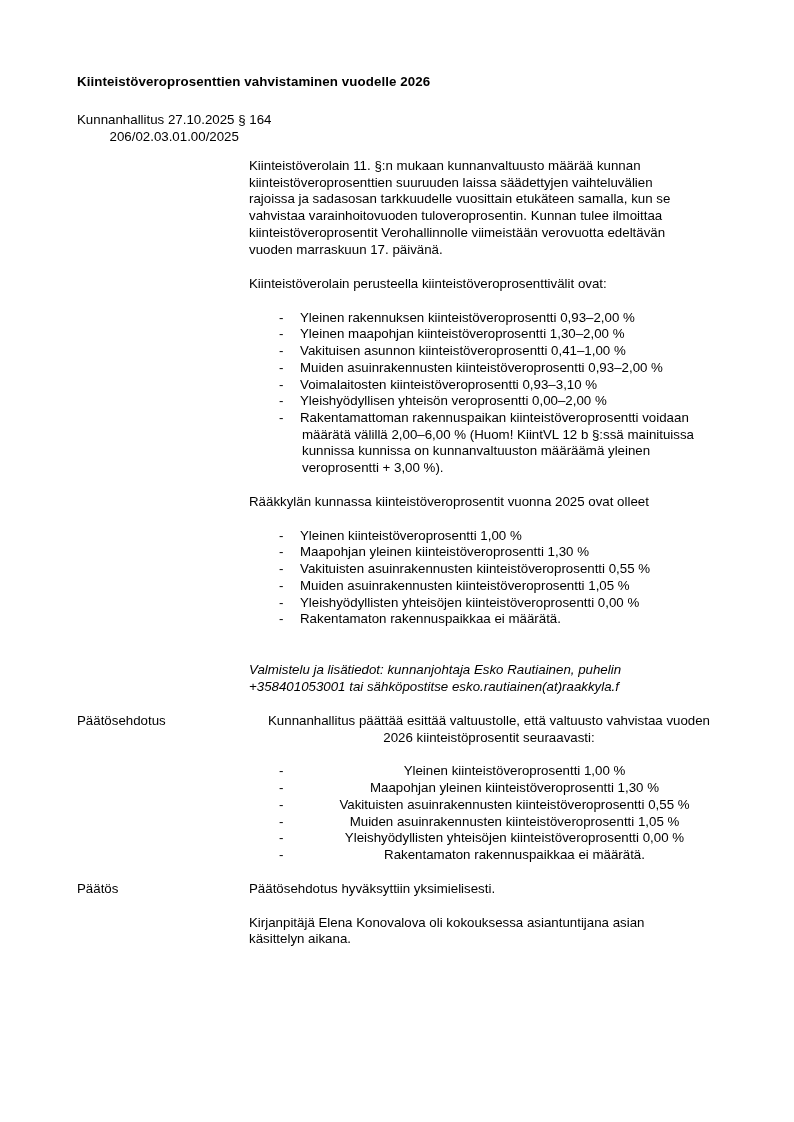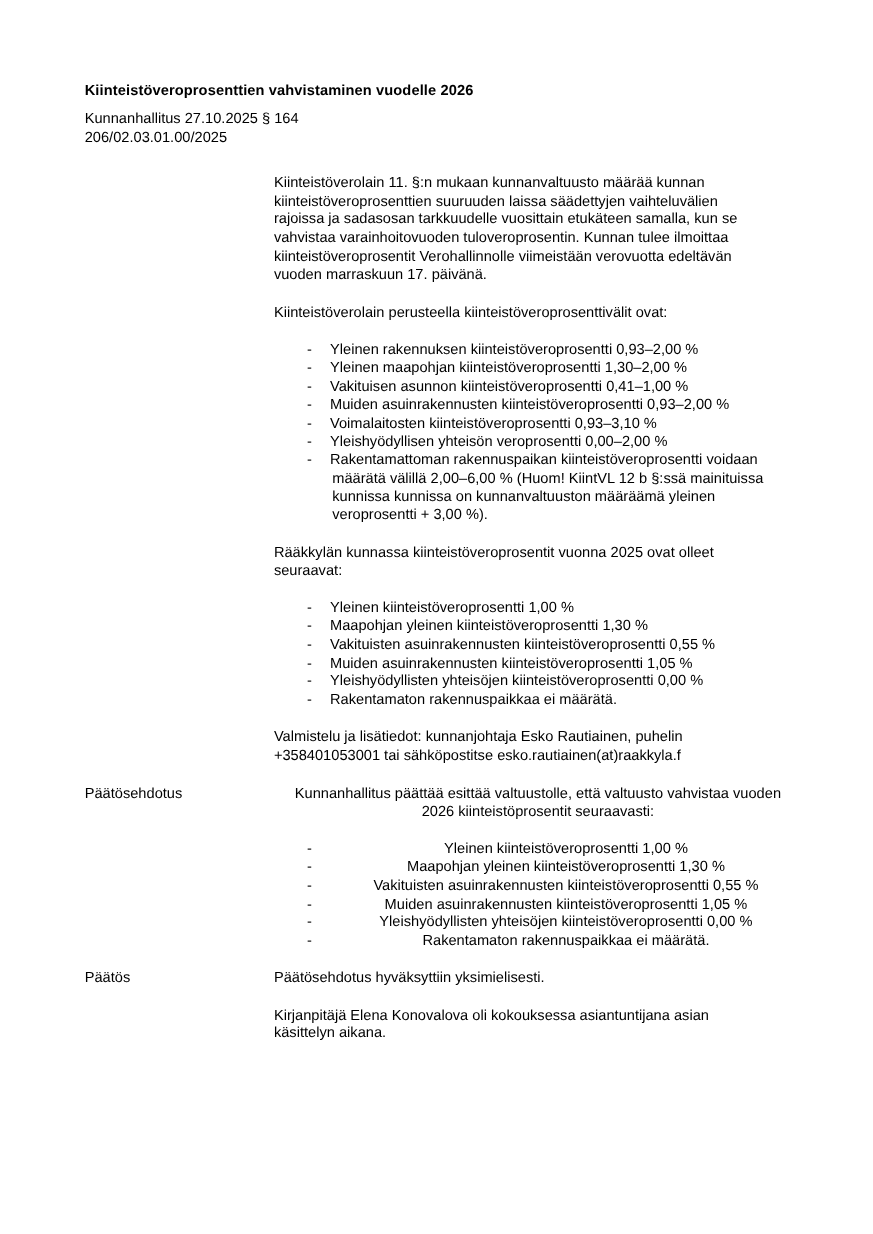--- a/index.html
+++ b/index.html
@@ -8,21 +8,21 @@
       font-family: "Liberation Sans", sans-serif;
       color: #000000;
       font-size: 13.3px;
       line-height: 16.7px;
     }
     .page { position: absolute; left: 0; top: 0; width: 794px; height: 951px; }
     .title {
       position: absolute; left: 77px; top: 74px;
       font-weight: bold; font-size: 13.3px; letter-spacing: 0.1px;
     }
-    .meta { position: absolute; left: 77px; top: 100px; }
+    .meta { position: absolute; left: 77px; top: 112px; text-align: center; }
     .meta div { white-space: nowrap; }
     .section { position: absolute; left: 0; width: 794px; }
     .label {
       position: absolute; left: 77px; top: 0;
       font-weight: normal; white-space: nowrap;
     }
     .body-col { position: absolute; left: 249px; width: 480px; }
     p { margin: 0; }
     ul.dash { list-style: none; margin: 0; padding: 0; }
     ul.dash li { position: relative; padding-left: 51px; }
@@ -63,33 +63,32 @@
       <li><span class="bullet">-</span><span>Rakentamattoman rakennuspaikan kiinteistöveroprosentti voidaan</span>
         <span class="cont">määrätä välillä 2,00–6,00 % (Huom! KiintVL 12 b §:ssä mainituissa</span>
         <span class="cont">kunnissa kunnissa on kunnanvaltuuston määräämä yleinen</span>
         <span class="cont">veroprosentti + 3,00 %).</span>
       </li>
     </ul>
   </div>
 
   <div class="body-col" style="top:494px;">
     <div>Rääkkylän kunnassa kiinteistöveroprosentit vuonna 2025 ovat olleet</div>
-    <div>seuraavat:</div>
     <div style="height:17px;"></div>
     <ul class="dash">
       <li><span class="bullet">-</span><span>Yleinen kiinteistöveroprosentti 1,00 %</span></li>
       <li><span class="bullet">-</span><span>Maapohjan yleinen kiinteistöveroprosentti 1,30 %</span></li>
       <li><span class="bullet">-</span><span>Vakituisten asuinrakennusten kiinteistöveroprosentti 0,55 %</span></li>
       <li><span class="bullet">-</span><span>Muiden asuinrakennusten kiinteistöveroprosentti 1,05 %</span></li>
       <li><span class="bullet">-</span><span>Yleishyödyllisten yhteisöjen kiinteistöveroprosentti 0,00 %</span></li>
       <li><span class="bullet">-</span><span>Rakentamaton rakennuspaikkaa ei määrätä.</span></li>
     </ul>
   </div>
 
-  <div class="body-col" style="top:662px;">
+  <div class="body-col" style="top:662px;font-style:italic;">
     <div>Valmistelu ja lisätiedot: kunnanjohtaja Esko Rautiainen, puhelin</div>
     <div>+358401053001 tai sähköpostitse esko.rautiainen(at)raakkyla.f</div>
   </div>
 
   <div class="section" style="top:713px;">
     <div class="label">Päätösehdotus</div>
     <div class="body-col" style="top:0;text-align:center;">
       <div>Kunnanhallitus päättää esittää valtuustolle, että valtuusto vahvistaa vuoden</div>
       <div>2026 kiinteistöprosentit seuraavasti:</div>
       <div style="height:17px;"></div>

